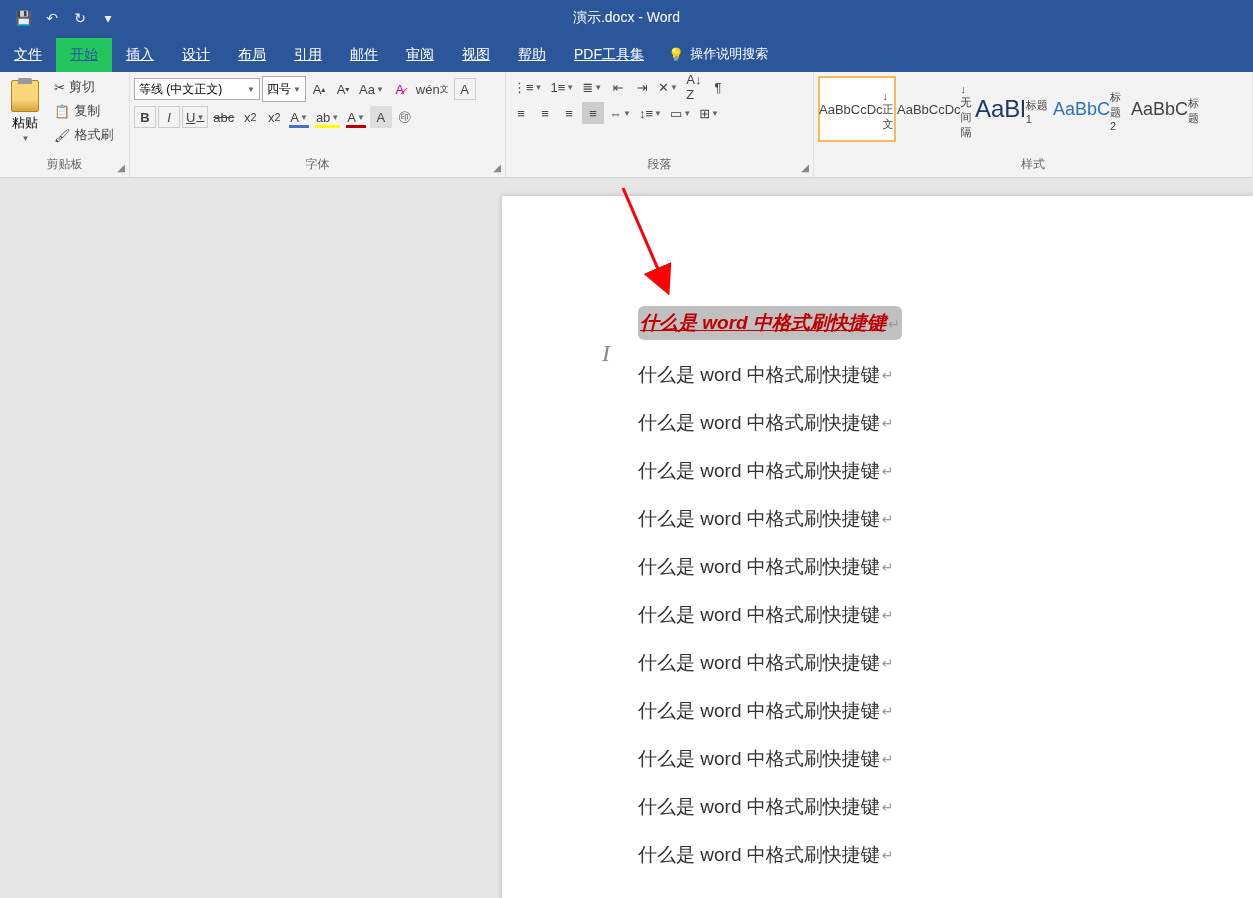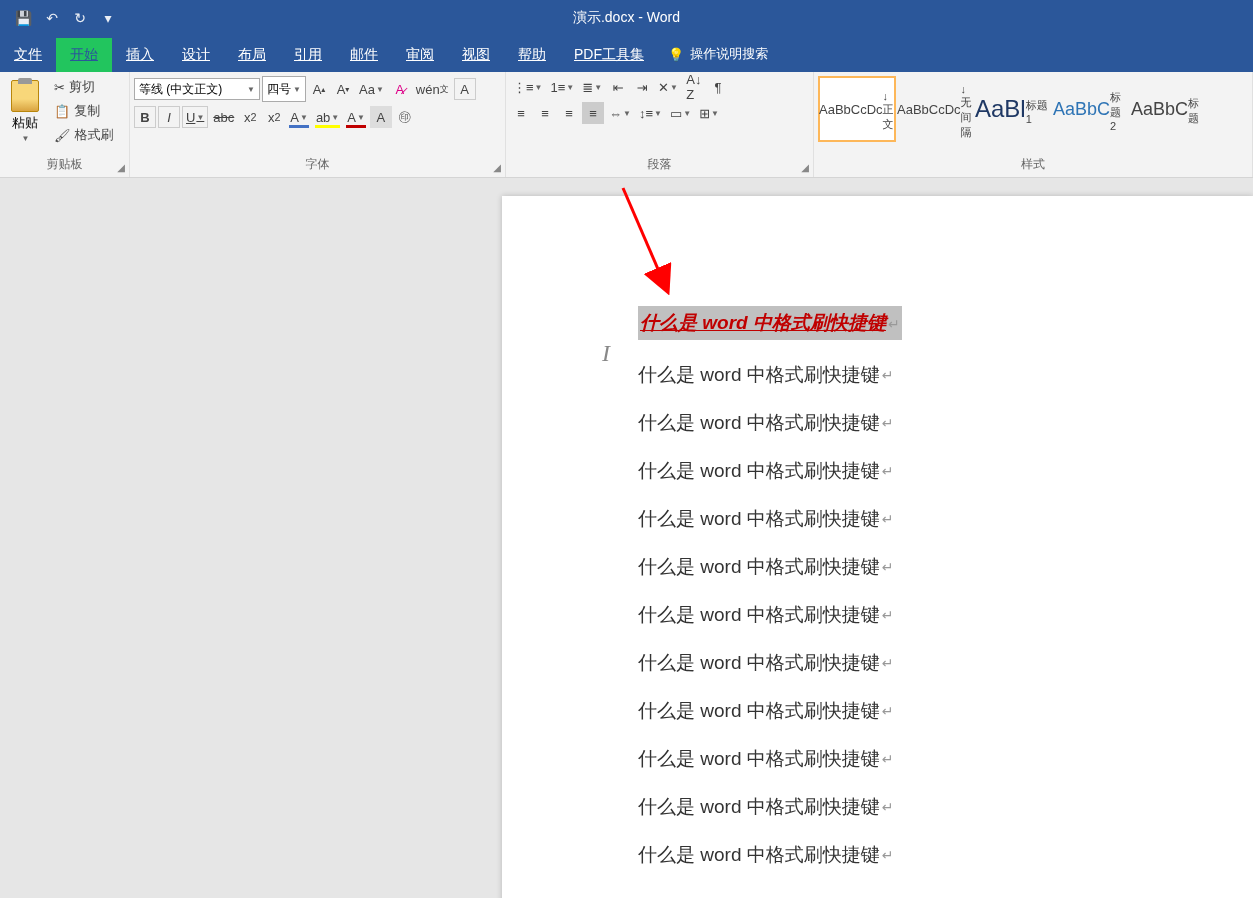--- a/index.html
+++ b/index.html
@@ -46,21 +46,21 @@
 .style-item.selected { border-color: #fdb759; background: #fff; box-shadow: inset 0 0 0 1px #fdb759; }
 .style-preview { font-size: 13px; color: #444; }
 .style-preview.big { font-size: 24px; color: #1f3864; font-weight: 300; }
 .style-preview.med { font-size: 18px; color: #2e74b5; }
 .style-preview.med2 { font-size: 18px; color: #444; }
 .style-name { font-size: 11px; color: #444; margin-top: 4px; }
 
 .doc-area { position: relative; height: calc(898px - 36px - 36px - 106px); background: #e6e6e6; overflow: hidden; }
 .page { position: absolute; left: 502px; top: 18px; width: 751px; height: 1000px; background: #fff; box-shadow: 0 0 6px rgba(0,0,0,0.2); padding: 110px 0 0 136px; }
 .doc-line { font-size: 19px; color: #333; margin-bottom: 22px; display: flex; align-items: center; }
-.doc-line.highlighted { background: #c0c0c0; display: inline-block; padding: 4px 2px; }
+.doc-line.highlighted { background: #c0c0c0; display: inline-block; padding: 4px 2px; border-radius: 6px; }
 .doc-line.highlighted .txt { color: #c00000; font-weight: bold; font-style: italic; text-decoration: underline; }
 .para-mark { color: #999; font-size: 14px; margin-left: 2px; }
 .cursor-i { position: absolute; left: 100px; top: 144px; font-size: 24px; color: #888; font-style: italic; font-family: serif; }
 
 .arrow-annot { position: absolute; left: 615px; top: 6px; width: 70px; height: 118px; pointer-events: none; }
 </style>
 </head>
 <body>
 
 <div class="titlebar">

